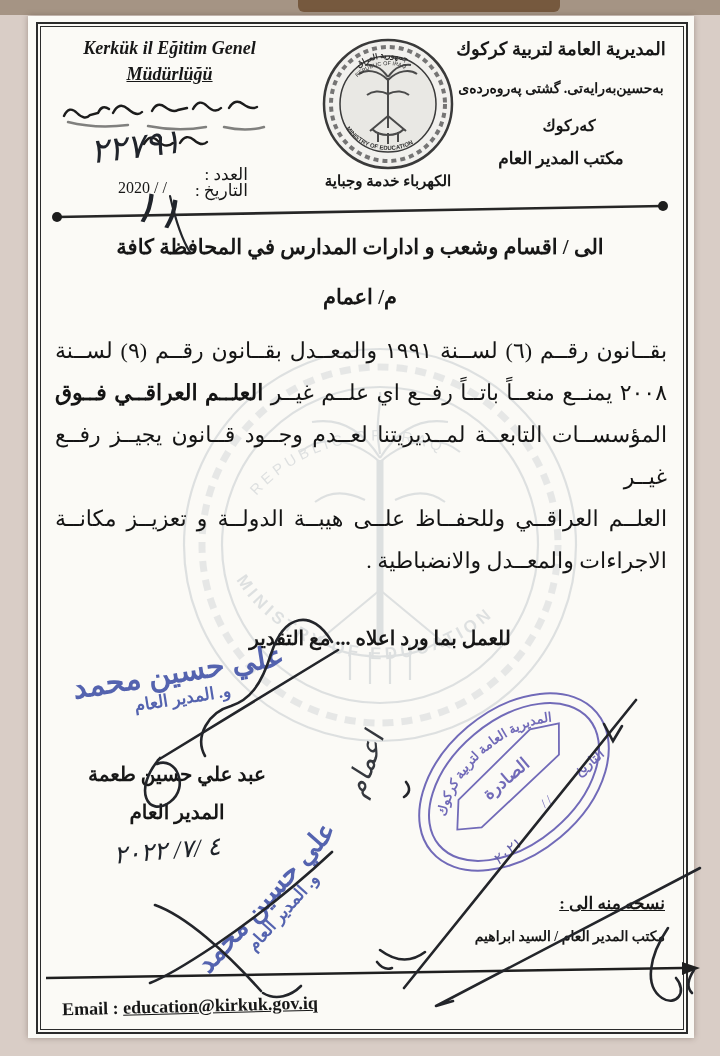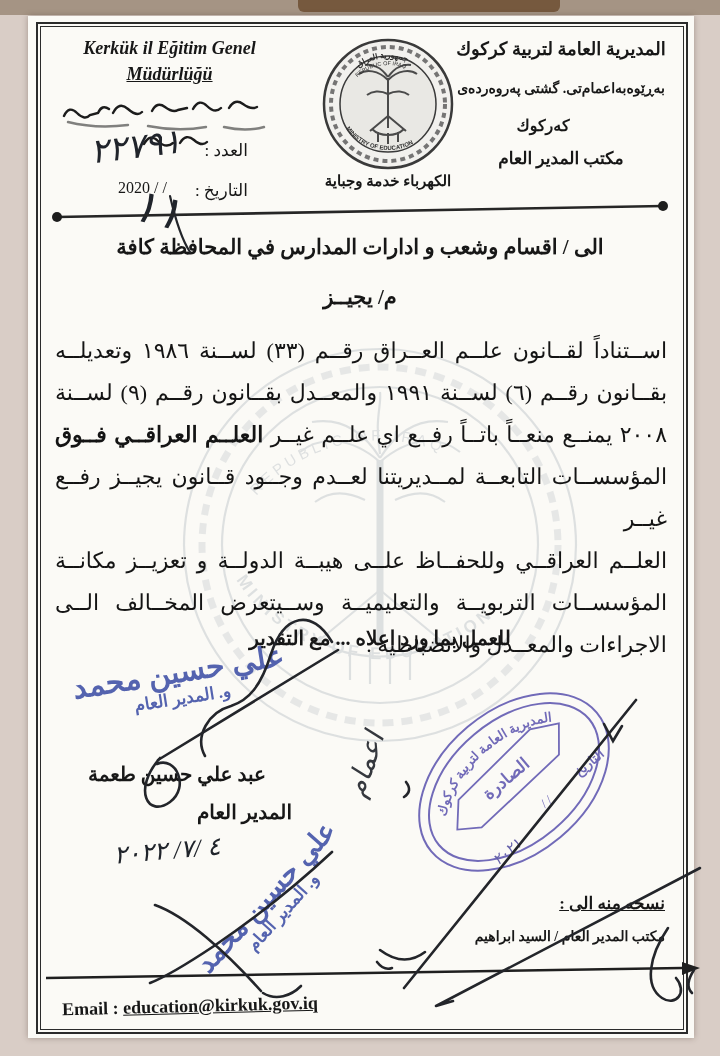--- a/index.html
+++ b/index.html
@@ -125,57 +125,55 @@
     <text font-size="5.5" fill="#2e2e2e" font-family="Liberation Sans, sans-serif">
       <textPath href="#seal-top2" startOffset="26%">REPUBLIC OF IRAQ</textPath>
     </text>
     <text font-size="6" fill="#2e2e2e" font-weight="bold" font-family="Liberation Sans, sans-serif">
       <textPath href="#seal-bot" startOffset="20%">MINISTRY OF EDUCATION</textPath>
     </text>
   </svg>
   <div class="abs txt bold center rtl" style="left:312px;top:172px;width:152px;font-size:15px;">الكهرباء خدمة وجباية</div>
 
   <div class="abs txt bold center rtl" style="left:430px;top:38px;width:262px;font-size:18px;">المديرية العامة لتربية كركوك</div>
-  <div class="abs txt bold center rtl" style="left:430px;top:80px;width:262px;font-size:14px;">به‌ڕێوه‌به‌اعمام‌تى. گشتى په‌روه‌رده‌ى</div>
-  <div class="abs txt bold center rtl" style="left:412px;top:116px;width:262px;font-size:16px;">كه‌ركوك</div>
+  <div class="abs txt bold center rtl" style="left:430px;top:80px;width:262px;font-size:14px;">به‌حسين‌به‌رايه‌تى. گشتى په‌روه‌رده‌ى</div>
+  <div class="abs txt bold center rtl" style="left:438px;top:116px;width:262px;font-size:16px;">كه‌ركوك</div>
   <div class="abs txt bold center rtl" style="left:430px;top:148px;width:262px;font-size:17px;">مكتب المدير العام</div>
 
-  <div class="abs txt rtl" style="left:188px;top:140px;width:60px;font-size:17px;">العدد :</div>
+  <div class="abs txt rtl" style="left:188px;top:164px;width:60px;font-size:17px;">العدد :</div>
   <div class="abs hand rtl" style="left:78px;top:126px;width:115px;font-size:34px;letter-spacing:5px;transform:rotate(-7deg);text-align:center;">٢٢٧٩١</div>
   <div class="abs txt rtl" style="left:185px;top:180px;width:63px;font-size:17px;">التاريخ :</div>
   <div class="abs txt rtl" style="left:95px;top:179px;width:95px;font-size:16px;text-align:center;">/  /  2020</div>
   <div class="abs hand" style="left:122px;top:182px;width:70px;font-size:46px;transform:rotate(14deg);text-align:center;">١١</div>
 
   <svg class="abs" style="left:0;top:0;" width="720" height="240" viewBox="0 0 720 240">
     <line x1="57" y1="217" x2="663" y2="206" stroke="#262626" stroke-width="2.6"></line>
     <circle cx="57" cy="217" r="5" fill="#1d1d1d"></circle>
     <circle cx="663" cy="206" r="5" fill="#1d1d1d"></circle>
   </svg>
 
   <div class="abs txt bold center rtl" style="left:90px;top:235px;width:540px;font-size:21px;">الى / اقسام وشعب و ادارات المدارس في المحافظة كافة</div>
-  <div class="abs txt bold center rtl" style="left:90px;top:285px;width:540px;font-size:21px;">م/ يجيــز</div>
+  <div class="abs txt bold center rtl" style="left:90px;top:285px;width:540px;font-size:21px;">م/ اعمام</div>
 
   <div class="abs" style="left:55px;top:330px;width:612px;">
-    <div class="body-line">اســتناداً لقــانون علــم العــراق رقــم (٣٣) لســنة ١٩٨٦ وتعديلــه</div>
     <div class="body-line">بقــانون رقــم (٦) لســنة ١٩٩١ والمعــدل بقــانون رقــم (٩) لســنة</div>
     <div class="body-line"><span>٢٠٠٨ يمنــع منعــاً باتــاً رفــع اي علــم غيــر </span><b>العلــم العراقــي فــوق</b></div>
     <div class="body-line">المؤسســات التابعــة لمــديريتنا لعــدم وجــود قــانون يجيــز رفــع غيــر</div>
     <div class="body-line">العلــم العراقــي وللحفــاظ علــى هيبــة الدولــة و تعزيــز مكانــة</div>
-    <div class="body-line">المؤسســات التربويــة والتعليميــة وســيتعرض المخــالف الــى</div>
     <div class="body-line last">الاجراءات والمعــدل والانضباطية .</div>
   </div>
 
   <div class="abs txt bold center rtl" style="left:170px;top:626px;width:420px;font-size:20px;">للعمل بما ورد اعلاه ... مع التقدير</div>
 
   <div class="abs blue-stamp" style="left:70px;top:656px;width:220px;transform:rotate(-9deg);">
     <div style="font-size:30px;">علي حسين محمد</div>
     <div style="font-size:17px;margin-top:2px;">و. المدير العام</div>
   </div>
   <div class="abs txt bold center rtl" style="left:62px;top:762px;width:230px;font-size:20px;">عبد علي حسين طعمة</div>
-  <div class="abs txt bold center rtl" style="left:62px;top:800px;width:230px;font-size:20px;text-align:right;">المدير العام</div>
+  <div class="abs txt bold center rtl" style="left:62px;top:800px;width:230px;font-size:20px;">المدير العام</div>
   <div class="abs hand center rtl" style="left:52px;top:836px;width:230px;font-size:25px;transform:rotate(-5deg);letter-spacing:2px;">٤ /٧/ ٢٠٢٢</div>
 
   <div class="abs hand center" style="left:290px;top:748px;width:150px;font-size:28px;transform:rotate(-72deg);opacity:.9;">اعمام</div>
 
   <svg class="abs" style="left:398px;top:694px;transform:rotate(-40deg);opacity:.85;" width="232" height="176" viewBox="0 0 232 176">
     <g stroke="#5a52ae" fill="none" stroke-width="2">
       <ellipse cx="116" cy="88" rx="108" ry="72"></ellipse>
       <ellipse cx="116" cy="88" rx="98" ry="62"></ellipse>
       <polygon points="42,88 62,66 162,58 188,72 168,96 62,102" stroke-width="1.8"></polygon>
     </g>

